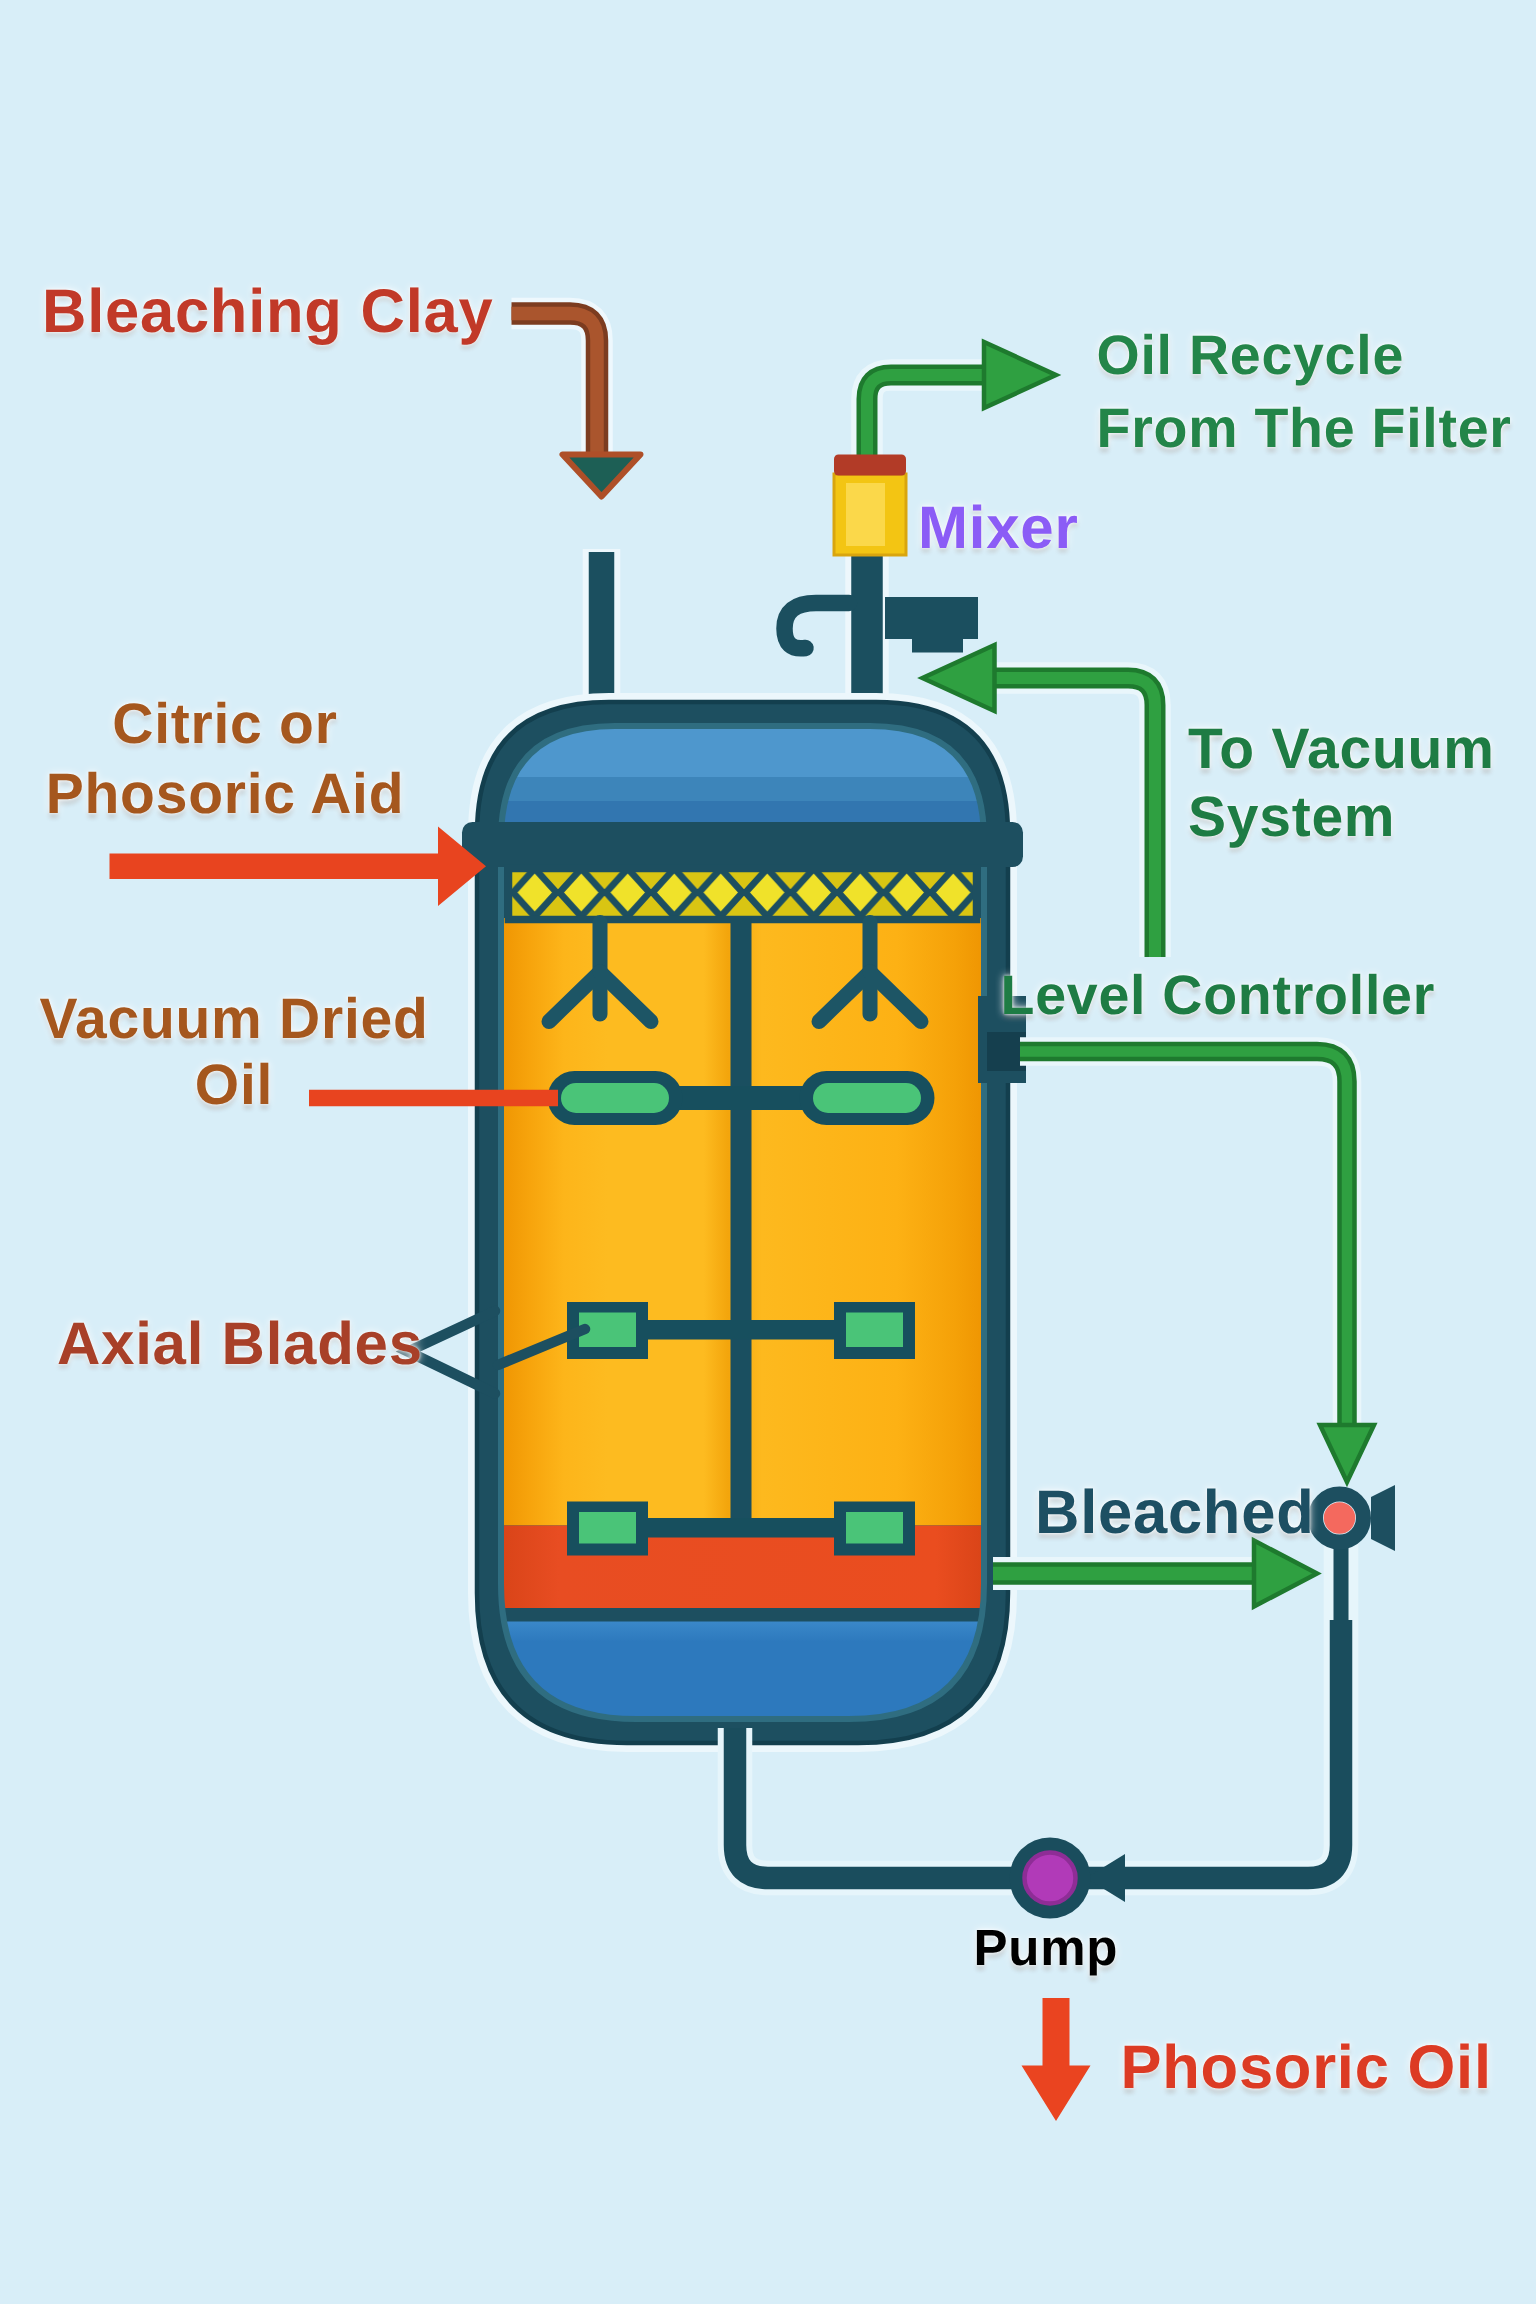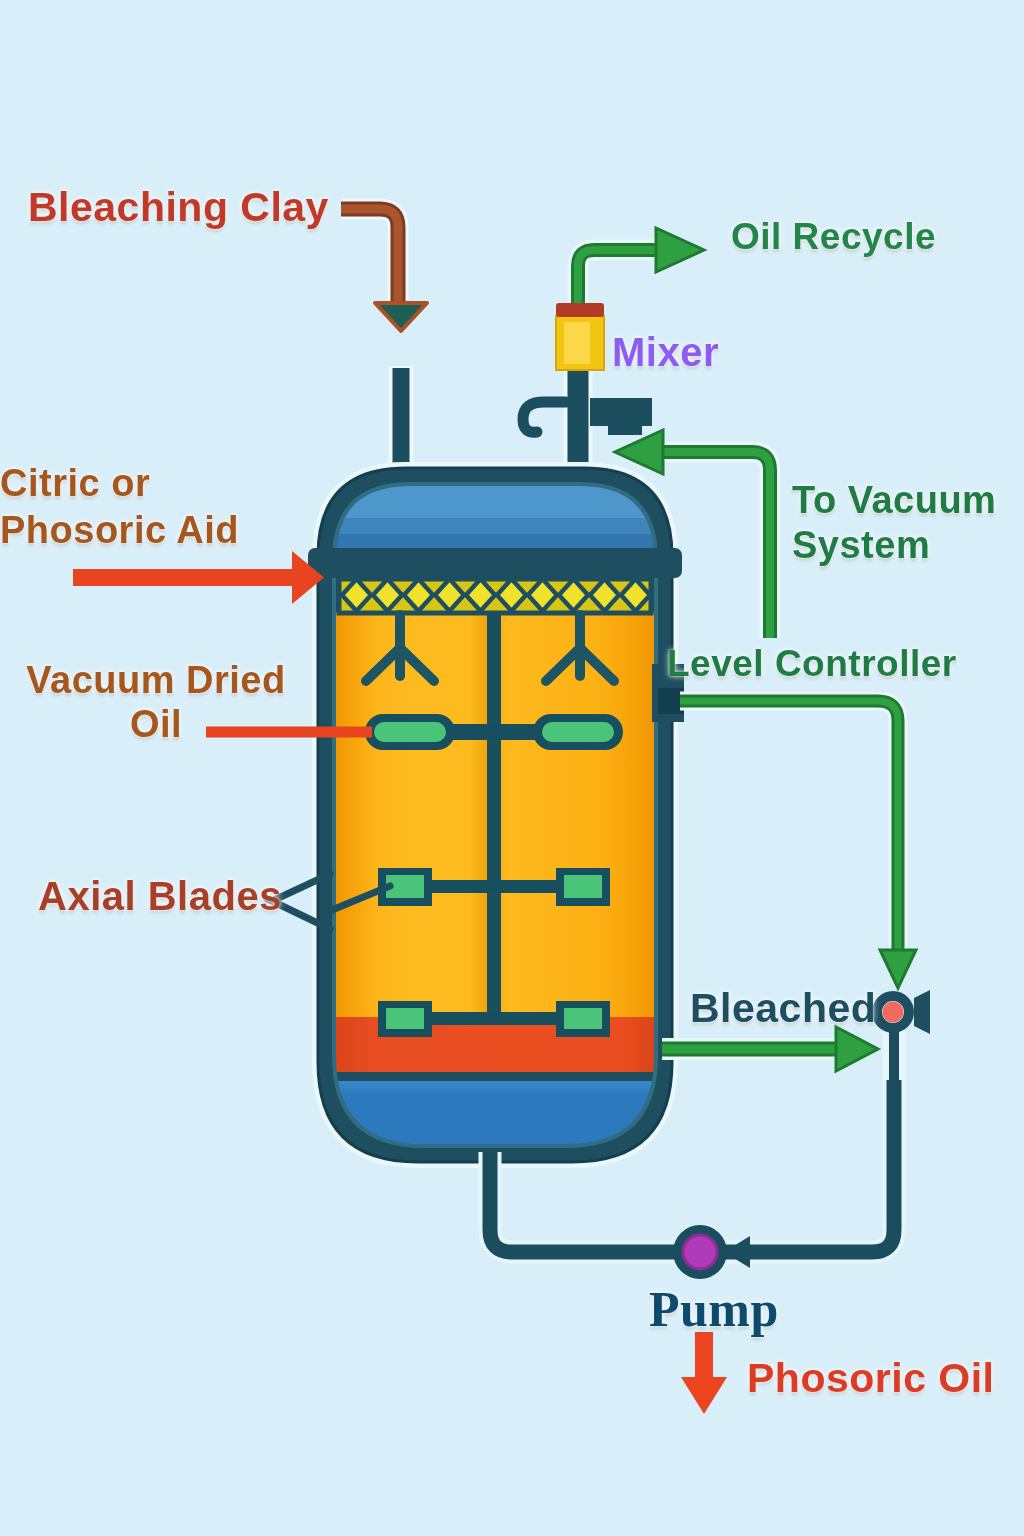--- a/index.html
+++ b/index.html
@@ -15,27 +15,27 @@
     position:absolute;
     font-weight:bold;
     white-space:nowrap;
     letter-spacing:.5px;
     text-shadow:0 0 6px rgba(255,255,255,.95),0 0 2px rgba(255,255,255,.9),0 3px 3px rgba(60,30,10,.18);
   }
   .lbl .line{display:block;}
   #lbl-bleaching-clay{left:28px;top:184px;font-size:41px;color:#c13928;}
   #lbl-oil-recycle{left:731px;top:212px;font-size:37px;color:#238549;line-height:49px;}
   #lbl-mixer{left:612px;top:330px;font-size:40px;color:#8b5cf6;}
-  #lbl-citric{left:0px;top:460px;width:300px;text-align:left;font-size:38px;color:#a5571e;line-height:47px;}
+  #lbl-citric{left:0px;top:460px;width:300px;text-align:center;font-size:38px;color:#a5571e;line-height:47px;}
   #lbl-to-vacuum{left:792px;top:478px;font-size:38px;color:#1e7c44;line-height:45px;}
   #lbl-vacuum-dried{left:10px;top:658px;width:292px;text-align:center;font-size:38px;color:#a5571e;line-height:44px;}
   #lbl-level-controller{left:667px;top:643px;font-size:37px;color:#1e7c44;}
   #lbl-axial-blades{left:38px;top:874px;font-size:40px;color:#a84028;}
   #lbl-bleached{left:690px;top:985px;font-size:41px;color:#1d4f63;}
-  #lbl-pump{left:649px;top:1280px;font-size:50px;color:#0c4a6e;font-family:Liberation Serif, serif;}
+  #lbl-pump{left:649px;top:1280px;font-size:34px;color:#000000;}
   #lbl-bleached-oil{left:747px;top:1355px;font-size:41px;color:#dc3b24;}
 </style>
 </head>
 <body>
 
 <div class="stage">
 
 <svg width="1024" height="1536" viewBox="0 0 1024 1536">
   <defs>
     <linearGradient id="domeGrad" x1="0" y1="484" x2="0" y2="552" gradientUnits="userSpaceOnUse">
@@ -216,20 +216,21 @@
     <path d="M332,910 L390,886"></path>
   </g>
 </svg>
 
 <div class="lbl" id="lbl-bleaching-clay">
   <span>Bleaching Clay</span>
 </div>
 
 <div class="lbl" id="lbl-oil-recycle">
   <span class="line">Oil Recycle</span>
+  <span class="line">From The Filter</span>
 </div>
 
 <div class="lbl" id="lbl-mixer">
   <span>Mixer</span>
 </div>
 
 <div class="lbl" id="lbl-citric">
   <span class="line">Citric or</span>
   <span class="line">Phosoric Aid</span>
 </div>

